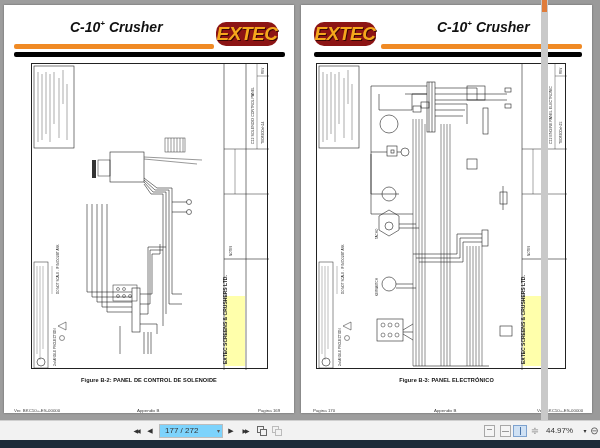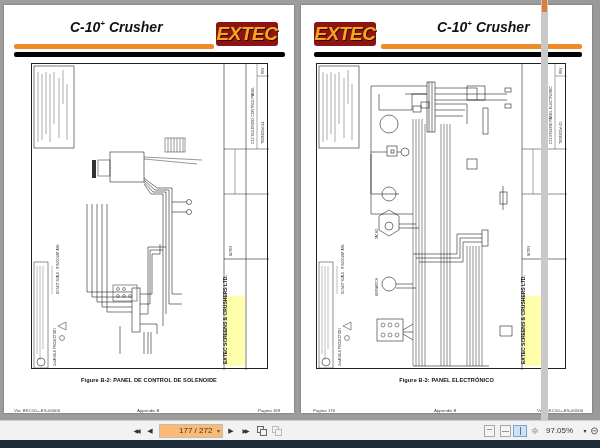--- a/index.html
+++ b/index.html
@@ -8,30 +8,30 @@
   .page { position: absolute; top: 5px; width: 290px; height: 408px; background: #ffffff; box-shadow: 0 0 2px rgba(0,0,0,0.35); }
   .page.left { left: 4px; }
   .page.right { left: 301px; width: 291px; }
   .vscroll { position: absolute; right: 0; top: 0; width: 7px; height: 420px; background: #c9c9c9; }
   .vscroll .thumb { position: absolute; right: 1px; top: 0; width: 5px; height: 12px; background: #e07c3a; }
 
   .hdr-title { position: absolute; top: 14px; font-weight: bold; font-style: italic; font-size: 14px; color: #111; white-space: nowrap; }
   .hdr-title sup { font-size: 8px; }
   .orange-bar { position: absolute; height: 5px; background: #f08a24; border-radius: 2px; }
   .black-bar { position: absolute; height: 5px; background: #000; border-radius: 2px; }
-  .logo { position: absolute; top: 17px; width: 62px; height: 24px; background: #8c1414; border-radius: 3px; color: #f5a71c; font-weight: bold; font-style: italic; font-size: 19px; line-height: 24px; text-align: center; letter-spacing: -0.5px; text-shadow: 1px 1px 0 #3a0505; }
+  .logo { position: absolute; top: 17px; width: 62px; height: 24px; background: #8c1414; border-radius: 10px; color: #f5a71c; font-weight: bold; font-style: italic; font-size: 19px; line-height: 24px; text-align: center; letter-spacing: -0.5px; text-shadow: 1px 1px 0 #3a0505; }
 
   .drawing { position: absolute; top: 58px; left: 27px; width: 237px; height: 306px; border: 1px solid #222; background: #fff; }
   .figure-caption { position: absolute; top: 372px; width: 100%; text-align: center; font-size: 5.6px; font-weight: bold; color: #111; letter-spacing: 0.1px; }
   .footer { position: absolute; top: 403px; font-size: 4.4px; color: #444; white-space: nowrap; }
 
   .toolbar { position: absolute; left: 0; top: 420px; width: 600px; height: 20px; background: #f2f2f2; border-top: 1px solid #cfcfcf; }
   .taskbar { position: absolute; left: 0; top: 440px; width: 600px; height: 8px; background: #1d2a38; }
   .tb-btn { position: absolute; top: 3px; height: 14px; font-size: 9px; line-height: 14px; color: #333; text-align: center; cursor: pointer; }
-  .page-field { position: absolute; left: 159px; top: 3px; width: 64px; height: 14px; background: #fdba74; border: 1px solid #bdbdbd; font-size: 8px; line-height: 12px; padding-left: 19px; color: #333; }
+  .page-field { position: absolute; left: 159px; top: 3px; width: 64px; height: 14px; background: #7dd3fc; border: 1px solid #bdbdbd; font-size: 8px; line-height: 12px; padding-left: 5px; color: #333; }
   .page-field .dd { position: absolute; right: 2px; top: 0; font-size: 6px; color: #555; }
   .zoom-label { position: absolute; left: 546px; top: 3px; font-size: 8px; line-height: 14px; color: #333; }
   .view-btn { position: absolute; top: 4px; width: 11px; height: 12px; border: 1px solid #a8a8a8; background: #f5f5f5; }
   .view-btn.active { background: #cfe1f4; border-color: #7da2cf; }
   svg { display: block; }
 </style>
 </head>
 <body>
 
 <div class="viewer">
@@ -320,18 +320,18 @@
       <div style="margin:3px 2px; height:1px; background:#999;"></div>
     </div>
   <div class="view-btn" style="left:500px;">
       <div style="margin:5px 1px; height:1px; background:#999;"></div>
     </div>
   <div class="view-btn active" style="left:513px; width:14px;">
       <div style="margin:1px auto; width:1px; height:8px; background:#4a74a8;"></div>
     </div>
   <div class="tb-btn" style="left:529px; width:12px; font-size:10px; color:#888;"><span>≑</span></div>
 
-  <div class="zoom-label">97.05%</div>
+  <div class="zoom-label">44.97%</div>
   <div class="tb-btn" style="left:582px; width:6px; font-size:6px;"><span>▾</span></div>
   <div class="tb-btn" style="left:589px; width:11px; font-size:10px; color:#555;"><span>⊖</span></div>
 </div>
 
 <div class="taskbar"></div>
 
 </body></html>

